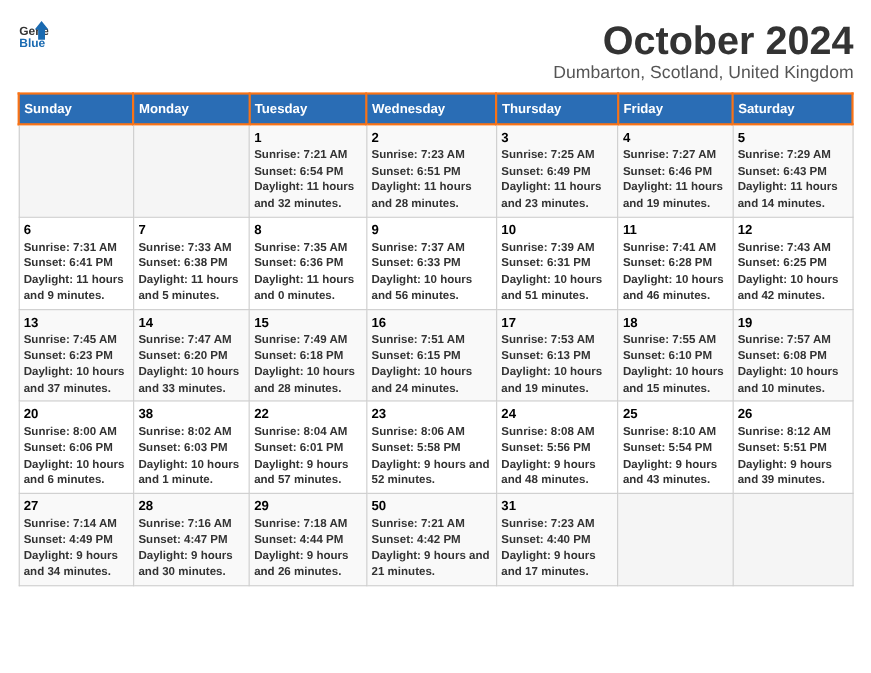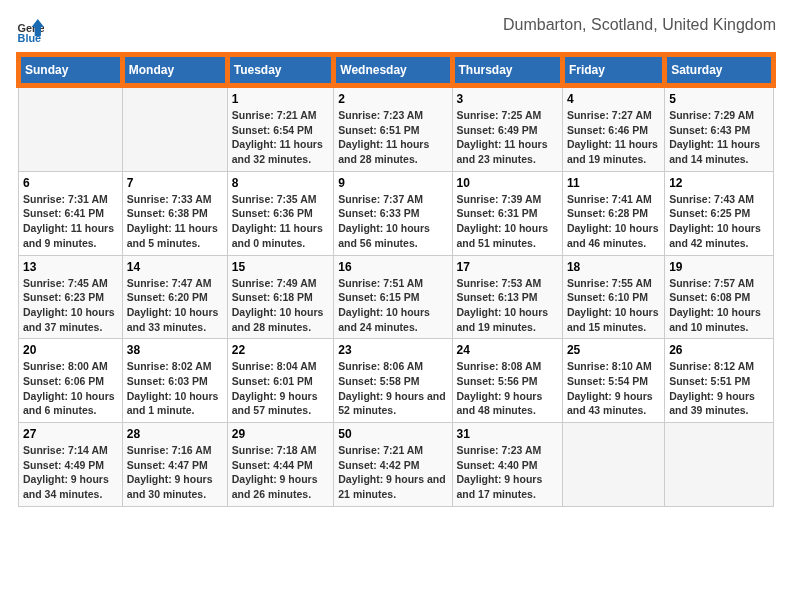--- a/index.html
+++ b/index.html
@@ -42,21 +42,21 @@
       border-collapse: collapse;
       font-size: 11px;
     }
     thead tr th {
       background-color: #2a6db5;
       color: white;
       padding: 6px 4px;
       text-align: left;
       font-size: 12px;
       font-weight: bold;
-      border: 5px solid #f97316;
+      border: 2px solid #f97316;
     }
     tbody tr td {
       border: 1px solid #ccc;
       vertical-align: top;
       padding: 4px;
       min-height: 70px;
       background: #fff;
     }
     tbody tr:nth-child(odd) td {
       background-color: #f9f9f9;
@@ -82,20 +82,21 @@
 
 <div class="header-area">
   <div class="logo">
     <svg class="logo-icon" viewBox="0 0 36 36">
       <text x="2" y="20" font-size="14" font-weight="bold" fill="#333" font-family="Arial">General</text>
       <text x="2" y="34" font-size="14" font-weight="bold" fill="#1a6ab1" font-family="Arial">Blue</text>
       <polygon points="28,4 36,14 32,14 32,26 24,26 24,14 20,14" fill="#1a6ab1"></polygon>
     </svg>
   </div>
   <div class="title-area">
+    <div class="main-title">October 2024</div>
     <div class="subtitle">Dumbarton, Scotland, United Kingdom</div>
   </div>
 </div>
 
 <table>
   <thead>
     <tr>
       <th>Sunday</th>
       <th>Monday</th>
       <th>Tuesday</th>

